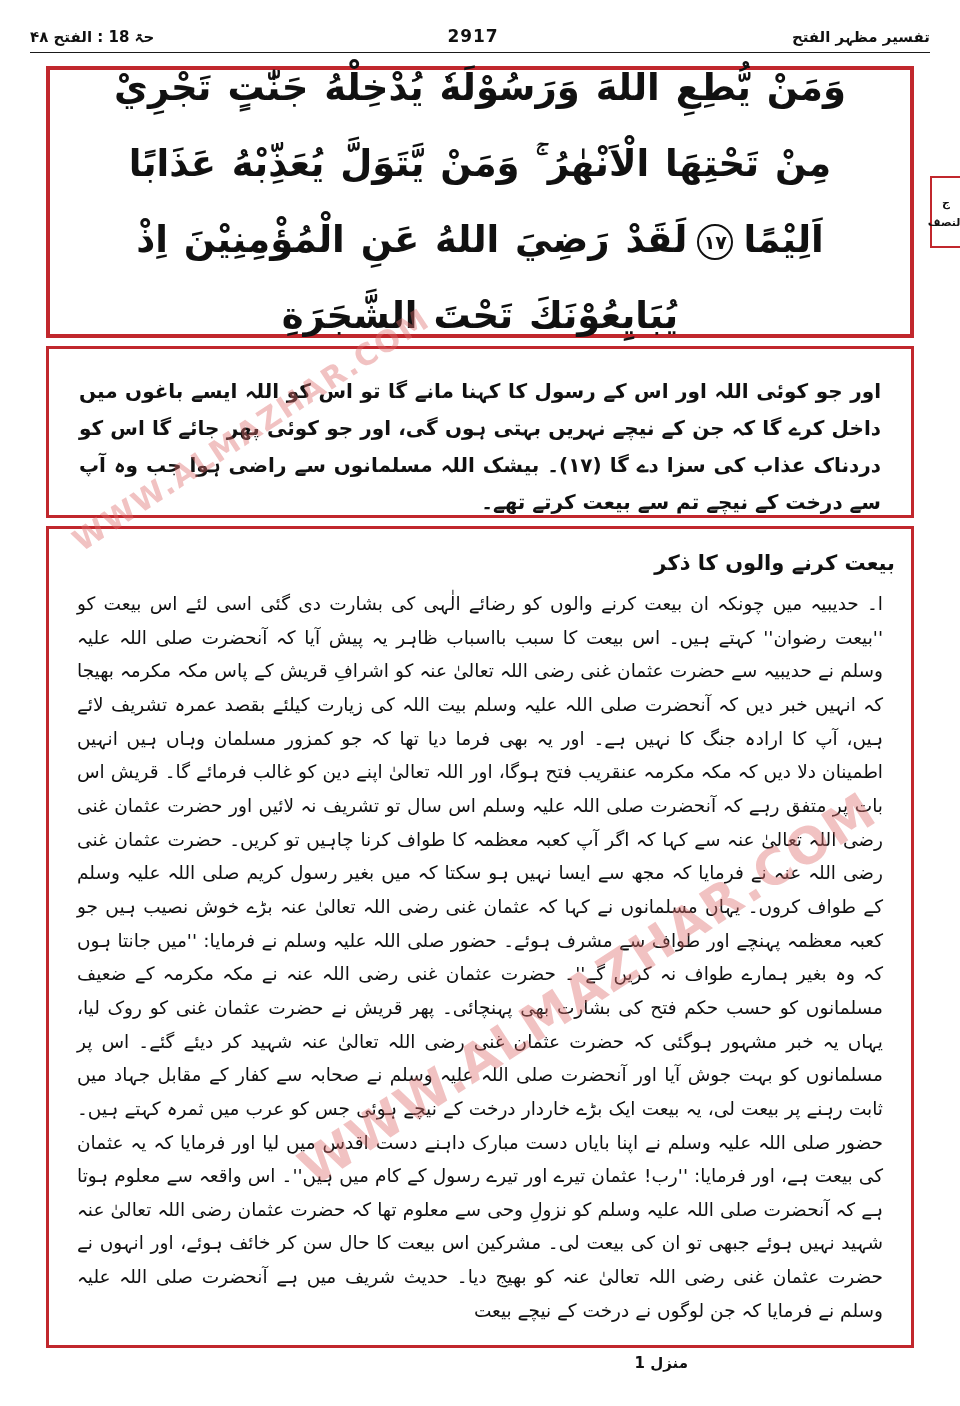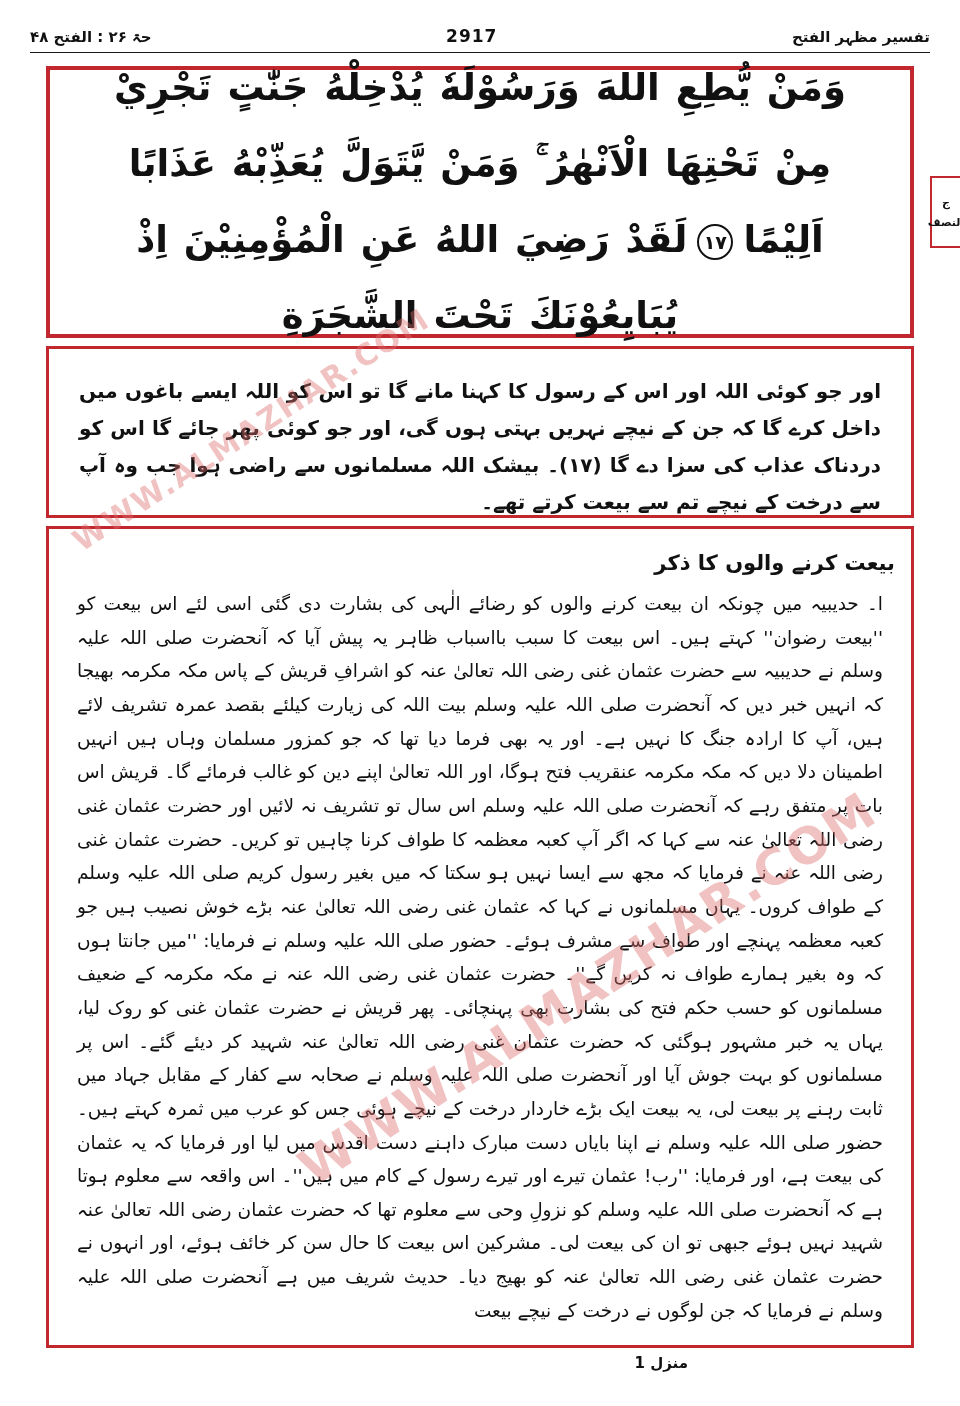--- a/index.html
+++ b/index.html
@@ -109,21 +109,21 @@
 <body>
 
 <div class="page">
 
   <div class="watermark wm1">WWW.ALMAZHAR.COM</div>
   <div class="watermark wm2">WWW.ALMAZHAR.COM</div>
 
   <header class="hdr">
     <span class="hdr-right">تفسیر مظہر الفتح</span>
     <span class="hdr-center">2917</span>
-    <span class="hdr-left">حۃ ۲۶ : الفتح ۴۸</span>
+    <span class="hdr-left">حۃ 18 : الفتح ۴۸</span>
   </header>
 
   <aside class="side-tab">
     <span>ج</span>
     <span>النصف</span>
   </aside>
 
   <section class="box verse-box">
     <p class="verse-text"><span>وَمَنْ يُّطِعِ اللهَ وَرَسُوْلَهٗ يُدْخِلْهُ جَنّٰتٍ تَجْرِيْ مِنْ تَحْتِهَا الْاَنْهٰرُ ۚ وَمَنْ يَّتَوَلَّ يُعَذِّبْهُ عَذَابًا اَلِيْمًا</span><span class="ayah-num">۱۷</span><span>لَقَدْ رَضِيَ اللهُ عَنِ الْمُؤْمِنِيْنَ اِذْ يُبَايِعُوْنَكَ تَحْتَ الشَّجَرَةِ</span></p>
   </section>

